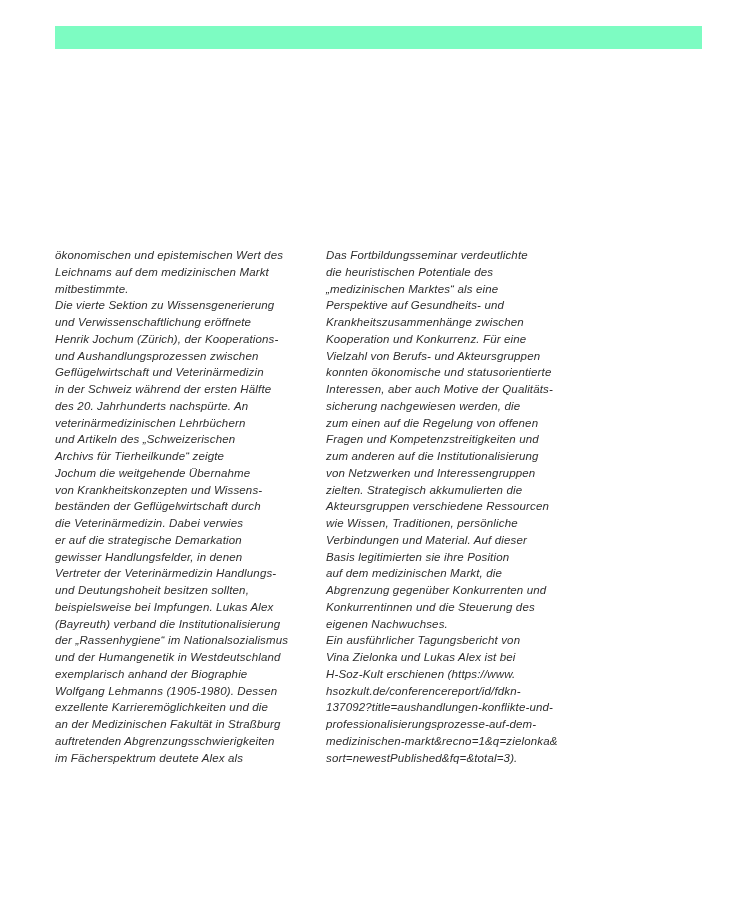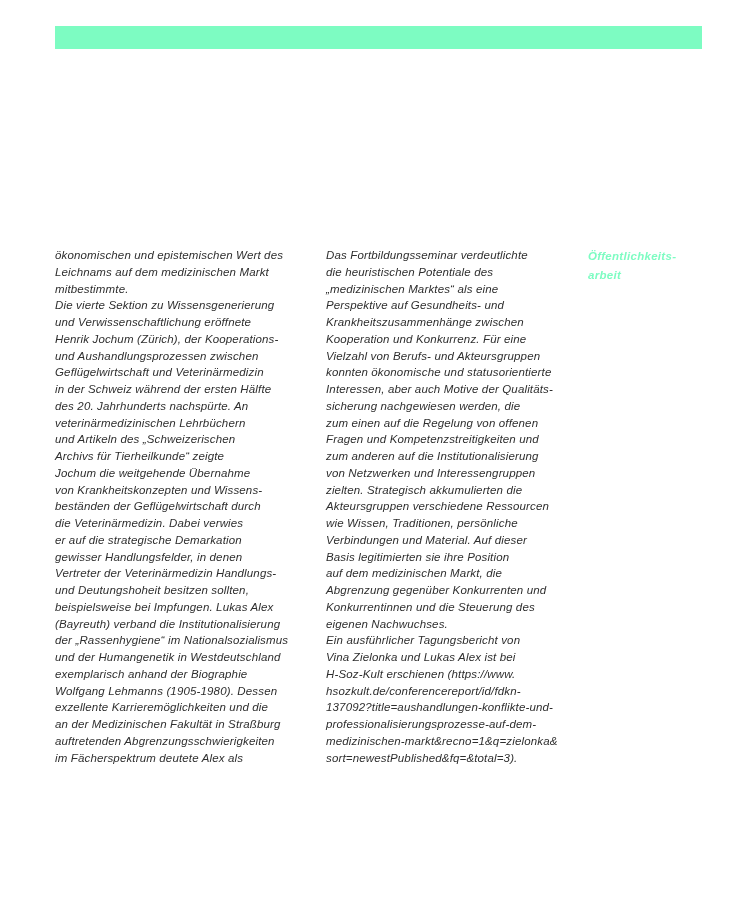--- a/index.html
+++ b/index.html
@@ -135,20 +135,18 @@
 hsozkult.de/conferencereport/id/fdkn-
 137092?title=aushandlungen-konflikte-und-
 professionalisierungsprozesse-auf-dem-
 medizinischen-markt&amp;recno=1&amp;q=zielonka&amp;
 sort=newestPublished&amp;fq=&amp;total=3).
 Das nächste „Fobi“ soll zwischen dem
 8. und 10. April 2024 mit dem Titel „Margi-
 nalisierung und Medizin in historischer
 Perspektive“ in Stuttgart stattfinden.</div>
 
-  <div class="margin-label">Öffentlichkeits-
-arbeit</div>
 
   <div class="page-number-badge">
     <span>43</span>
   </div>
 
 </div>
 
 </body></html>

